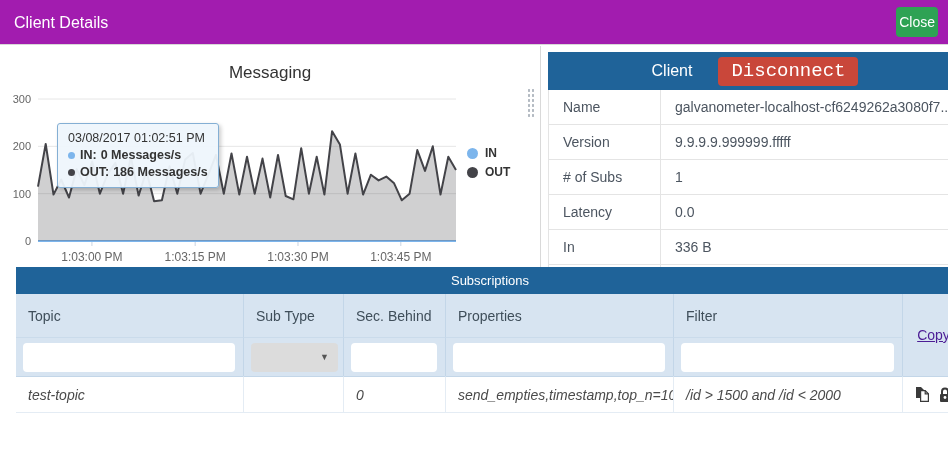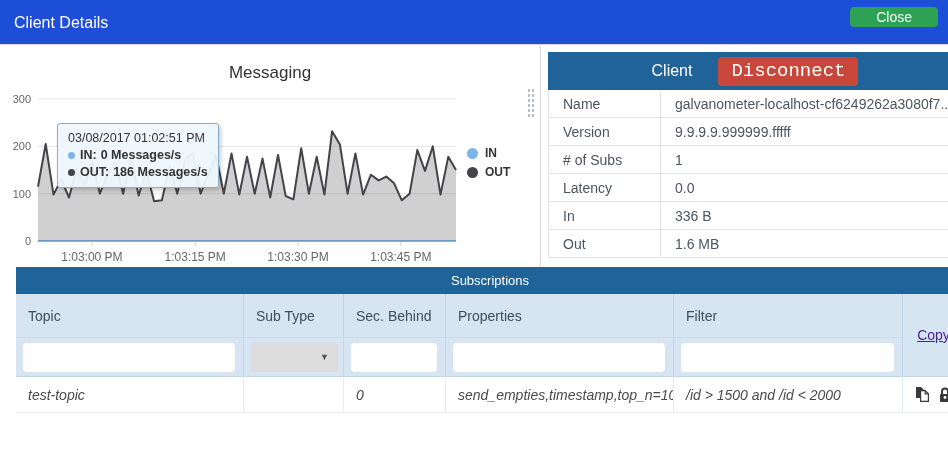--- a/index.html
+++ b/index.html
@@ -5,21 +5,21 @@
   * { margin:0; padding:0; box-sizing:border-box; }
   html,body { background:#fff; }
   .app {
     position:relative; width:948px; height:467px; overflow:hidden;
     background:#fff; font-family:"Liberation Sans", sans-serif; color:#4a4a4a;
   }
   
   .topbar { position:absolute; left:0; top:0; width:948px; height:45px; background:#1f6399; border-bottom:1px solid #d8d8d8; }
   .topbar-title { position:absolute; left:14px; top:0; line-height:45px; color:#fff; font-size:16px; }
   .close-btn {
-    position:absolute; right:10px; top:7px; height:20px; padding:0 26px;
+    position:absolute; right:10px; top:7px; height:30px; padding:0 3px;
     background:#2ea254; color:#fff; border:none; border-radius:4px;
     font-size:14px; font-family:inherit; cursor:pointer;margin-left:40px;
   }
   
   .chart-panel { position:absolute; left:0; top:54px; width:540px; height:222px; background:#fff; }
   .chart-title { width:540px; text-align:center; margin-top:9px; font-size:17px; color:#333; }
   .chart-svg { position:absolute; left:0; top:40px; }
   .legend { position:absolute; left:467px; top:92px; }
   .legend-item { display:flex; align-items:center; margin-bottom:5px; }
   .legend-dot { width:11px; height:11px; border-radius:50%; margin-right:7px; }
@@ -44,21 +44,21 @@
   }
   
   .client-panel { position:absolute; left:548px; top:52px; width:400px; }
   .client-header { height:38px; background:#1f6399; display:flex; align-items:center; }
   .client-title { color:#fff; font-size:16px; margin-left:14px; }
   .disconnect-btn {
     margin-left:26px; height:29px; padding:0 13px; background:#c9473a; color:#fff;
     border:none; border-radius:4px; font-size:19px; font-family:Liberation Mono, monospace; cursor:pointer;
   }
   .client-table { border-left:1px solid #e4e4e4; }
-  .client-row { display:flex; height:28px; align-items:center; border-bottom:1px solid #e4e4e4; font-size:14px; color:#4c5560; }
+  .client-row { display:flex; height:35px; align-items:center; border-bottom:1px solid #e4e4e4; font-size:14px; color:#4c5560; }
   .client-row-label { width:112px; align-self:stretch; display:flex; align-items:center; padding-left:14px; border-right:1px solid #e4e4e4; }
   .client-row-value { flex:1; padding-left:14px; white-space:nowrap; overflow:hidden; }
   
   .subs-section { position:absolute; left:0; top:267px; width:948px;margin-left:16px; }
   .subs-bar { height:27px; background:#1f6399; color:#fff; text-align:center; line-height:27px; font-size:13px; }
   .subs-grid { display:grid; grid-template-columns:228px 100px 102px 228px 229px 61px; grid-template-rows:43px 39px 37px; }
   .h-cell { background:#d7e4f1; border-right:1px solid #c3d6e8; display:flex; align-items:center; padding-left:12px; font-size:14px; color:#3f4e5a; }
   .f-cell { background:#d7e4f1; border-right:1px solid #c3d6e8; border-top:1px solid #cadbeb; display:flex; align-items:center; }
   .copy-cell { grid-column:6; grid-row:1 / span 2; background:#d7e4f1; display:flex; align-items:center; justify-content:center; font-size:14px; color:#4c1d95;text-decoration:underline; }
   .d-cell { background:#fff; border-top:1px solid #c3d6e8; border-right:1px solid #e4ecf4; border-bottom:1px solid #e4ecf4; display:flex; align-items:center; padding-left:12px; font-size:14px; color:#4a4a4a; white-space:nowrap; overflow:hidden;font-style:italic; }
@@ -69,21 +69,21 @@
     border-radius:4px; display:flex; align-items:center; cursor:pointer;
   }
   .f-select .arrow { position:absolute; right:9px; top:9px; font-size:9px; color:#555; }
   .icon-btn { background:none; border:none; padding:0; cursor:pointer; line-height:0; }
 </style>
 </head>
 <body>
 
 <div class="app">
 
-  <div class="topbar" style="background: #1d4ed8;">
+  <div class="topbar" style="background: #a21caf;">
     <div class="topbar-title">Client Details</div>
     <button class="close-btn" style="background: rgb(46, 162, 84);">Close</button>
   </div>
 
   <div class="chart-panel">
     <div class="chart-title">Messaging</div>
     <svg class="chart-svg" width="540" height="175">
       <g>
           <line x1="38" x2="456" y1="147" y2="147" stroke="#e6e6e6"></line>
           <line x1="38" x2="456" y1="99.66666666666667" y2="99.66666666666667" stroke="#e6e6e6"></line>

